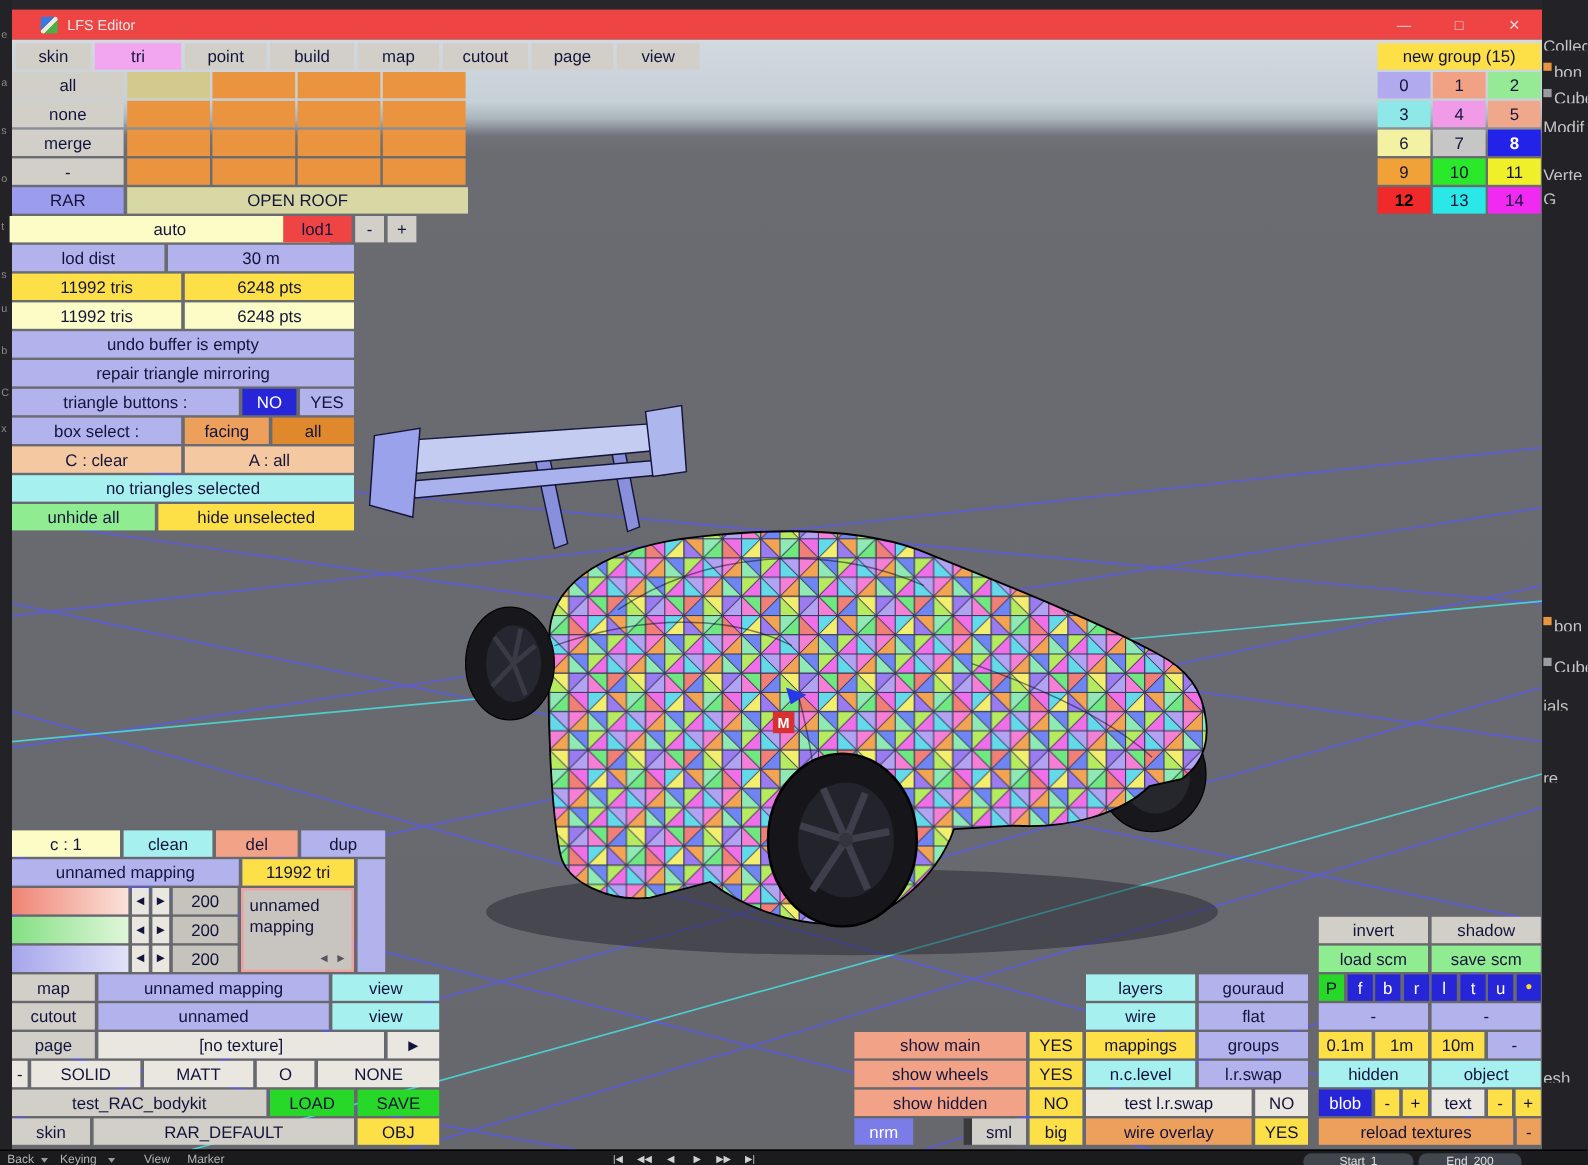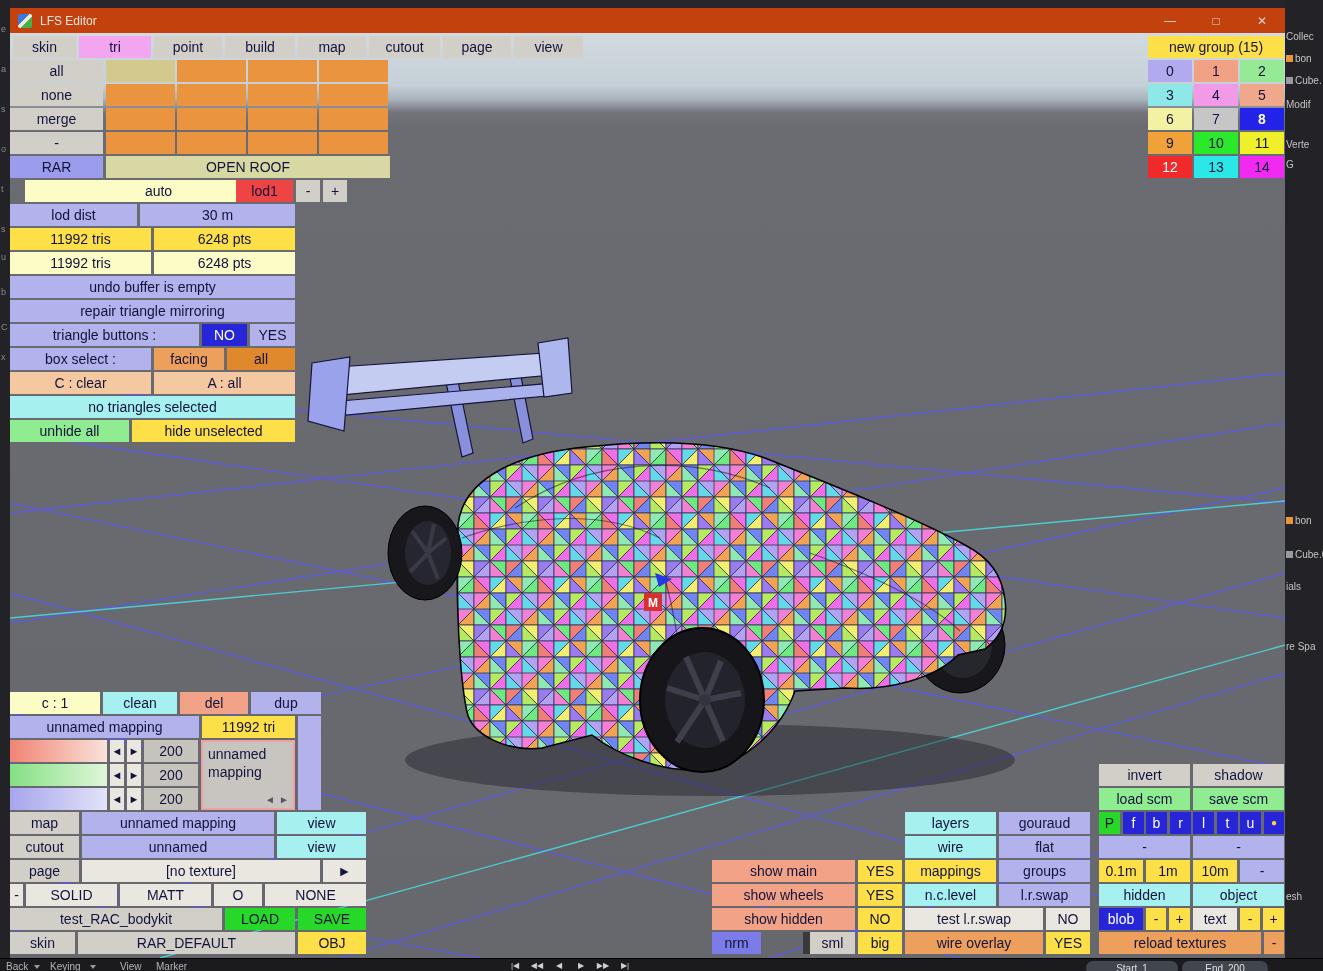--- a/index.html
+++ b/index.html
@@ -17,43 +17,43 @@
   .c-green{background:#90ec90}
   .c-brightgreen{background:#28d828}
   .c-salmon{background:#f2a286}
   .c-peach{background:#f4c8a0}
   .c-orange{background:#eca05c}
   .c-orange2{background:#e0882c}
   .c-ocell{background:#ea9440}
   .c-tan{background:#d4c98c}
   .c-blue{background:#2626d8;color:#fff}
   .c-dark{background:#3a3a3a;color:#dcdcdc}
-  .c-nrm{background:#7c7ce8;color:#0f172a}
+  .c-nrm{background:#7c7ce8;color:#ffffff}
   .c-pink{background:#f2a6f0}
   .c-lav{background:#9c9cec}
   .c-openroof{background:#d8d8a4}
   .c-lod{background:#ef4444}
   .dotcell{background:#2626d8;color:#ffd828;font-size:10px}
   .g0{background:#b2aaee}.g1{background:#f2a284}.g2{background:#96ea96}.g3{background:#8fe8e8}.g4{background:#f09ae8}
   .g5{background:#f0a88c}.g6{background:#f2f2a2}.g7{background:#c6c6c6}.g8{background:#2222e8;color:#fff;font-weight:bold}
-  .g9{background:#f0a238}.g10{background:#2ae82a}.g11{background:#f0f02a}.g12{background:#f02a2a;color:#ffffff;font-weight:normal}
+  .g9{background:#f0a238}.g10{background:#2ae82a}.g11{background:#f0f02a}.g12{background:#f02a2a;color:#000000;font-weight:bold}
   .g13{background:#2ae8e8}.g14{background:#f02af0}
   .sw1{background:linear-gradient(90deg,#f08474,#fae2da)}
   .sw2{background:linear-gradient(90deg,#84e084,#e0f6da)}
   .sw3{background:linear-gradient(90deg,#a6a6ec,#e2e2f8)}
-  #titlebar{position:absolute;left:10px;top:8px;width:1275px;height:25px;background:#c2410c;display:flex;align-items:center;gap:8px;padding-left:8px;box-sizing:border-box}
+  #titlebar{position:absolute;left:10px;top:8px;width:1275px;height:25px;background:#ef4444;display:flex;align-items:center;gap:8px;padding-left:24px;box-sizing:border-box}
   #app-icon{width:14px;height:14px;border-radius:2px;background:linear-gradient(135deg,#3a7ae0 0 40%,#f0e8d8 40% 60%,#48b048 60% 100%)}
   #title-text{font-size:12px;color:#e6e6e6}
   .wc{position:absolute;top:8px;height:25px;width:46px;display:flex;align-items:center;justify-content:center;color:#d8d8d8;font-size:12px}
   #viewport{position:absolute;left:10px;top:33px;width:1275px;height:925px;overflow:hidden;
     background:linear-gradient(180deg,#d2dae0 0px,#c6d0d7 52px,#aab4bc 66px,#72727b 80px,#6b6b72 94px,#67676e 925px)}
   #leftstrip{position:absolute;left:0;top:0;width:10px;height:971px;background:#232327;overflow:hidden}
   .lchar{position:absolute;left:1px;font-size:9px;color:#8a8a8a}
   #rightstrip{position:absolute;left:1285px;top:0;width:38px;height:971px;background:#232327;overflow:hidden}
-  .ritem{position:absolute;left:1px;width:37px;height:12px;display:flex;align-items:center;gap:2px;font-size:10px;color:#c4c4c4;overflow:hidden}
+  .ritem{position:absolute;left:1px;width:37px;height:12px;display:flex;gap:2px;font-size:14px;color:#c4c4c4;overflow:hidden}
   .ricon{width:7px;height:7px;background:#e8963c;flex:0 0 auto}
   .ricon.gray{background:#9a9aa2}
   #timeline{position:absolute;left:0;top:958px;width:1323px;height:13px;background:#1b1b1e;border-top:1px solid #000;box-sizing:border-box;overflow:hidden}
   .titem{position:absolute;top:2px;font-size:10px;color:#b4b4b4;white-space:nowrap}
   .chev{position:absolute;top:6px;width:0;height:0;border-left:3px solid transparent;border-right:3px solid transparent;border-top:4px solid #9a9a9a}
   .pbtn{position:absolute;top:1px;width:20px;height:11px;display:flex;align-items:center;justify-content:center;font-size:8px;color:#d0d0d0}
   .tfield{position:absolute;top:2px;height:14px;background:#40454e;border-radius:7px;display:flex;align-items:center;justify-content:center;gap:5px;font-size:10px;color:#e0e0e0}
   #map-box{position:absolute;left:201px;top:740px;width:94px;height:70px;box-sizing:border-box;background:#c8c5c0;border:2px solid #f0a0a0;font-size:14px;color:#13133b;padding:3px 5px;line-height:1.3}
   #map-box .arr{position:absolute;bottom:2px;font-size:10px;color:#55555f}
 </style>
@@ -266,21 +266,21 @@
 <div class="b c-ocell" style="left:319px;top:84px;width:69px"></div>
 <div class="b c-ocell" style="left:106px;top:108px;width:69px"></div>
 <div class="b c-ocell" style="left:177px;top:108px;width:69px"></div>
 <div class="b c-ocell" style="left:248px;top:108px;width:69px"></div>
 <div class="b c-ocell" style="left:319px;top:108px;width:69px"></div>
 <div class="b c-ocell" style="left:106px;top:132px;width:69px"></div>
 <div class="b c-ocell" style="left:177px;top:132px;width:69px"></div>
 <div class="b c-ocell" style="left:248px;top:132px;width:69px"></div>
 <div class="b c-ocell" style="left:319px;top:132px;width:69px"></div>
 
-<div class="b c-paleyellow" style="left:25px;top:180px;width:267px">auto</div>
+<div class="b c-paleyellow" style="left:8px;top:180px;width:267px">auto</div>
 <div class="b c-lod" style="left:236px;top:180px;width:57px">lod1</div>
 <div class="b c-gray" style="left:296px;top:180px;width:24px">-</div>
 <div class="b c-gray" style="left:323px;top:180px;width:24px">+</div>
 
 <div class="b c-purple" style="left:10px;top:204px;width:127px">lod dist</div>
 <div class="b c-purple" style="left:140px;top:204px;width:155px">30 m</div>
 <div class="b c-yellow" style="left:10px;top:228px;width:141px">11992 tris</div>
 <div class="b c-yellow" style="left:154px;top:228px;width:141px">6248 pts</div>
 <div class="b c-paleyellow" style="left:10px;top:252px;width:141px">11992 tris</div>
 <div class="b c-paleyellow" style="left:154px;top:252px;width:141px">6248 pts</div>

